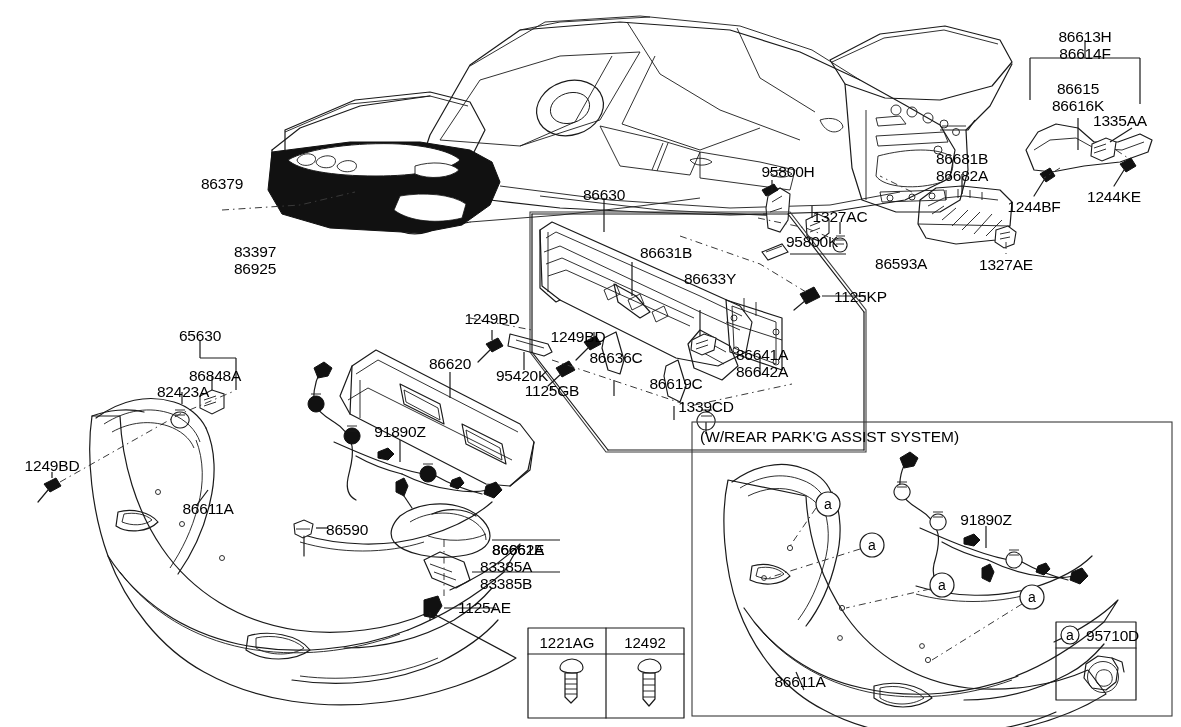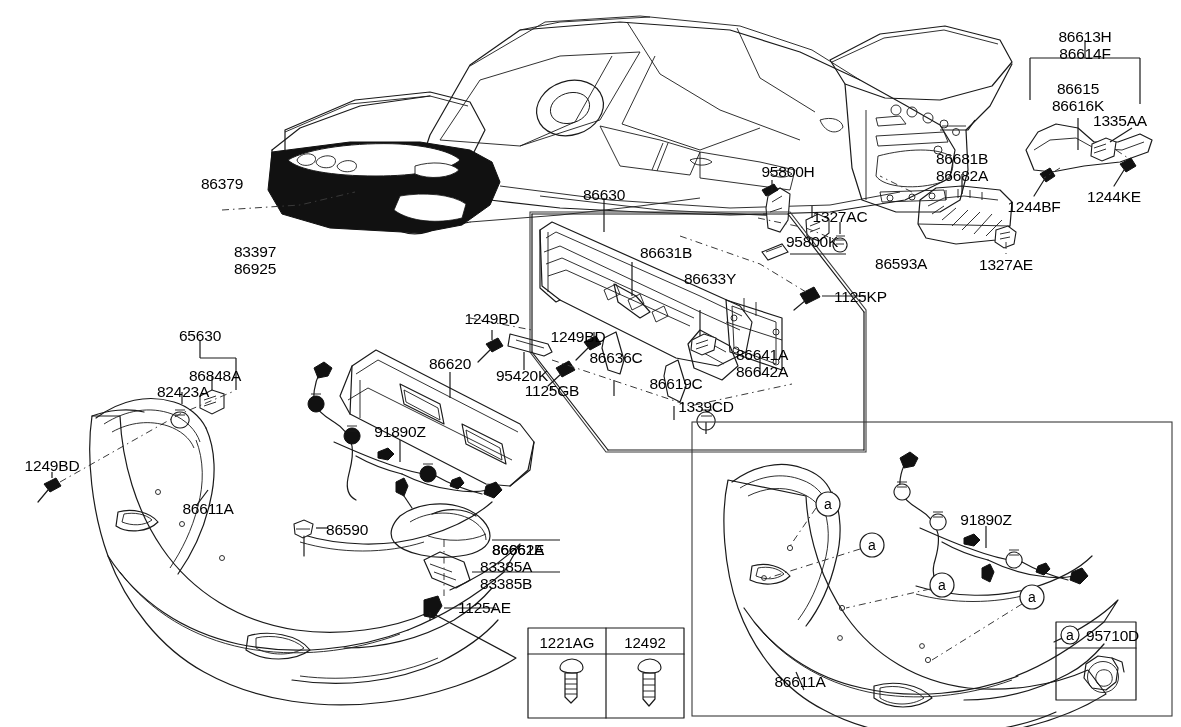--- a/index.html
+++ b/index.html
@@ -540,20 +540,21 @@
   <div class="lbl ctr" style="left:400px;top:423px;">91890Z</div>
   <div class="lbl" style="left:492px;top:532px;margin-top:9px;">86661E</div>
   <div class="lbl" style="left:492px;top:541px;">86662A</div>
   <div class="lbl" style="left:480px;top:558px;">83385A</div>
   <div class="lbl" style="left:480px;top:575px;">83385B</div>
   <div class="lbl" style="left:458px;top:599px;">1125AE</div>
 
   <div class="tbl-hdr" style="left:567px;top:634px;">1221AG</div>
   <div class="tbl-hdr" style="left:645px;top:634px;">12492</div>
 
+  <div class="boxtitle" style="left:700px;top:428px;">(W/REAR PARK'G ASSIST SYSTEM)</div>
   <div class="lbl ctr" style="left:986px;top:511px;">91890Z</div>
   <div class="lbl ctr" style="left:800px;top:673px;">86611A</div>
   <div class="lbl" style="left:1086px;top:627px;">95710D</div>
 
   <div class="callout" style="left:828px;top:504px;">a</div>
   <div class="callout" style="left:872px;top:545px;">a</div>
   <div class="callout" style="left:942px;top:585px;">a</div>
   <div class="callout" style="left:1032px;top:597px;">a</div>
   <div class="callout" style="left:1070px;top:635px;">a</div>
 

